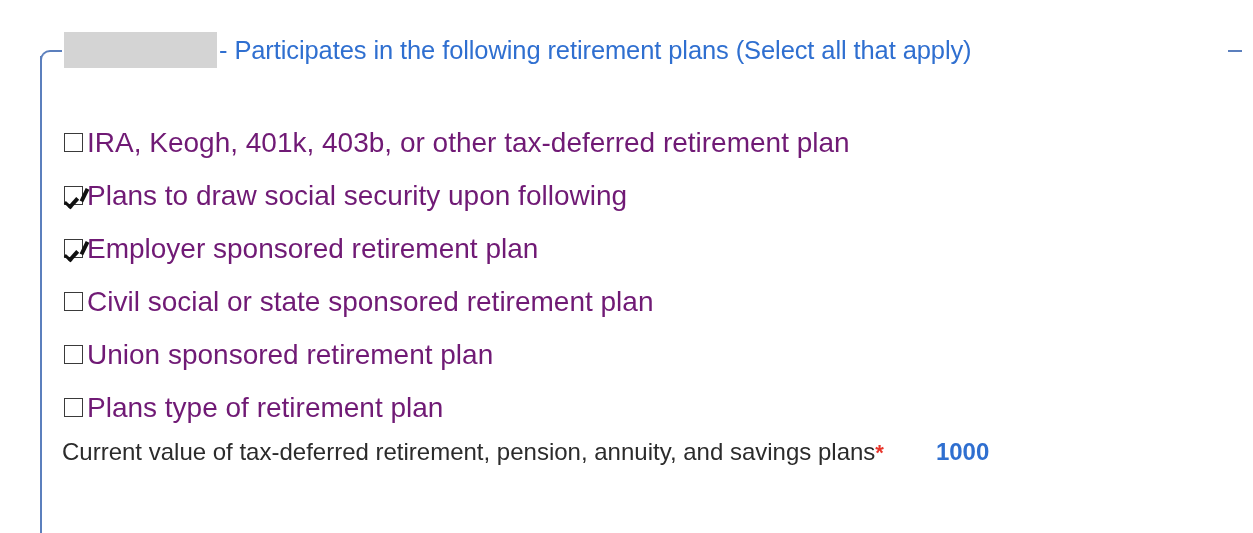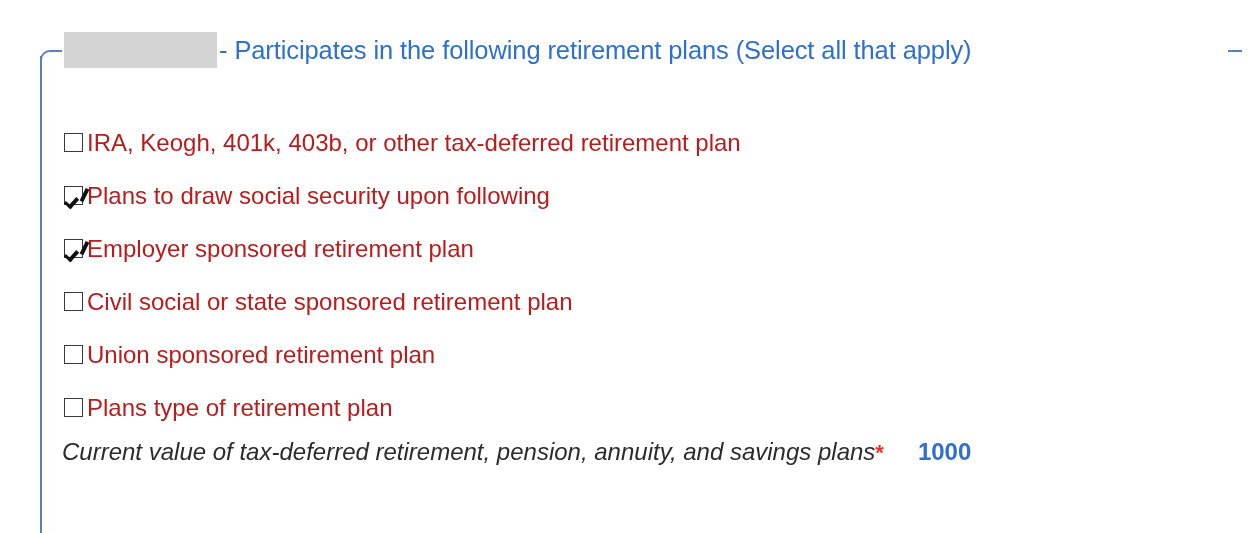--- a/index.html
+++ b/index.html
@@ -122,47 +122,46 @@
     content: "";
     position: absolute;
     left: 8px;
     top: -1px;
     width: 10px;
     height: 14px;
     border-right: 4px solid #111;
     transform: rotate(26deg);
   }
   .check-label {
-    font-size: 24px;
-    color: #b91c1c;
+    font-size: 28px;
+    color: #701a75;
     line-height: 1;
   }
 
   .value-row {
     display: flex;
     align-items: baseline;
     height: 50px;
     margin-top: 4px;
     margin-left: -2px;
   }
   .value-label {
     font-size: 24px;
     color: #2b2b2b;
-    font-style: italic;
   }
   .required {
     color: #e8342a;
     font-size: 22px;
     font-weight: bold;
   }
   .value-amount {
     font-size: 24px;
     font-weight: bold;
     color: #2f6fd0;
-    margin-left: 34px;
+    margin-left: 52px;
   }
 </style>
 </head>
 <body>
 
 <div class="panel">
 
   <div class="corner"></div>
   <div class="border-left"></div>
   <div class="border-top-mid"></div>

